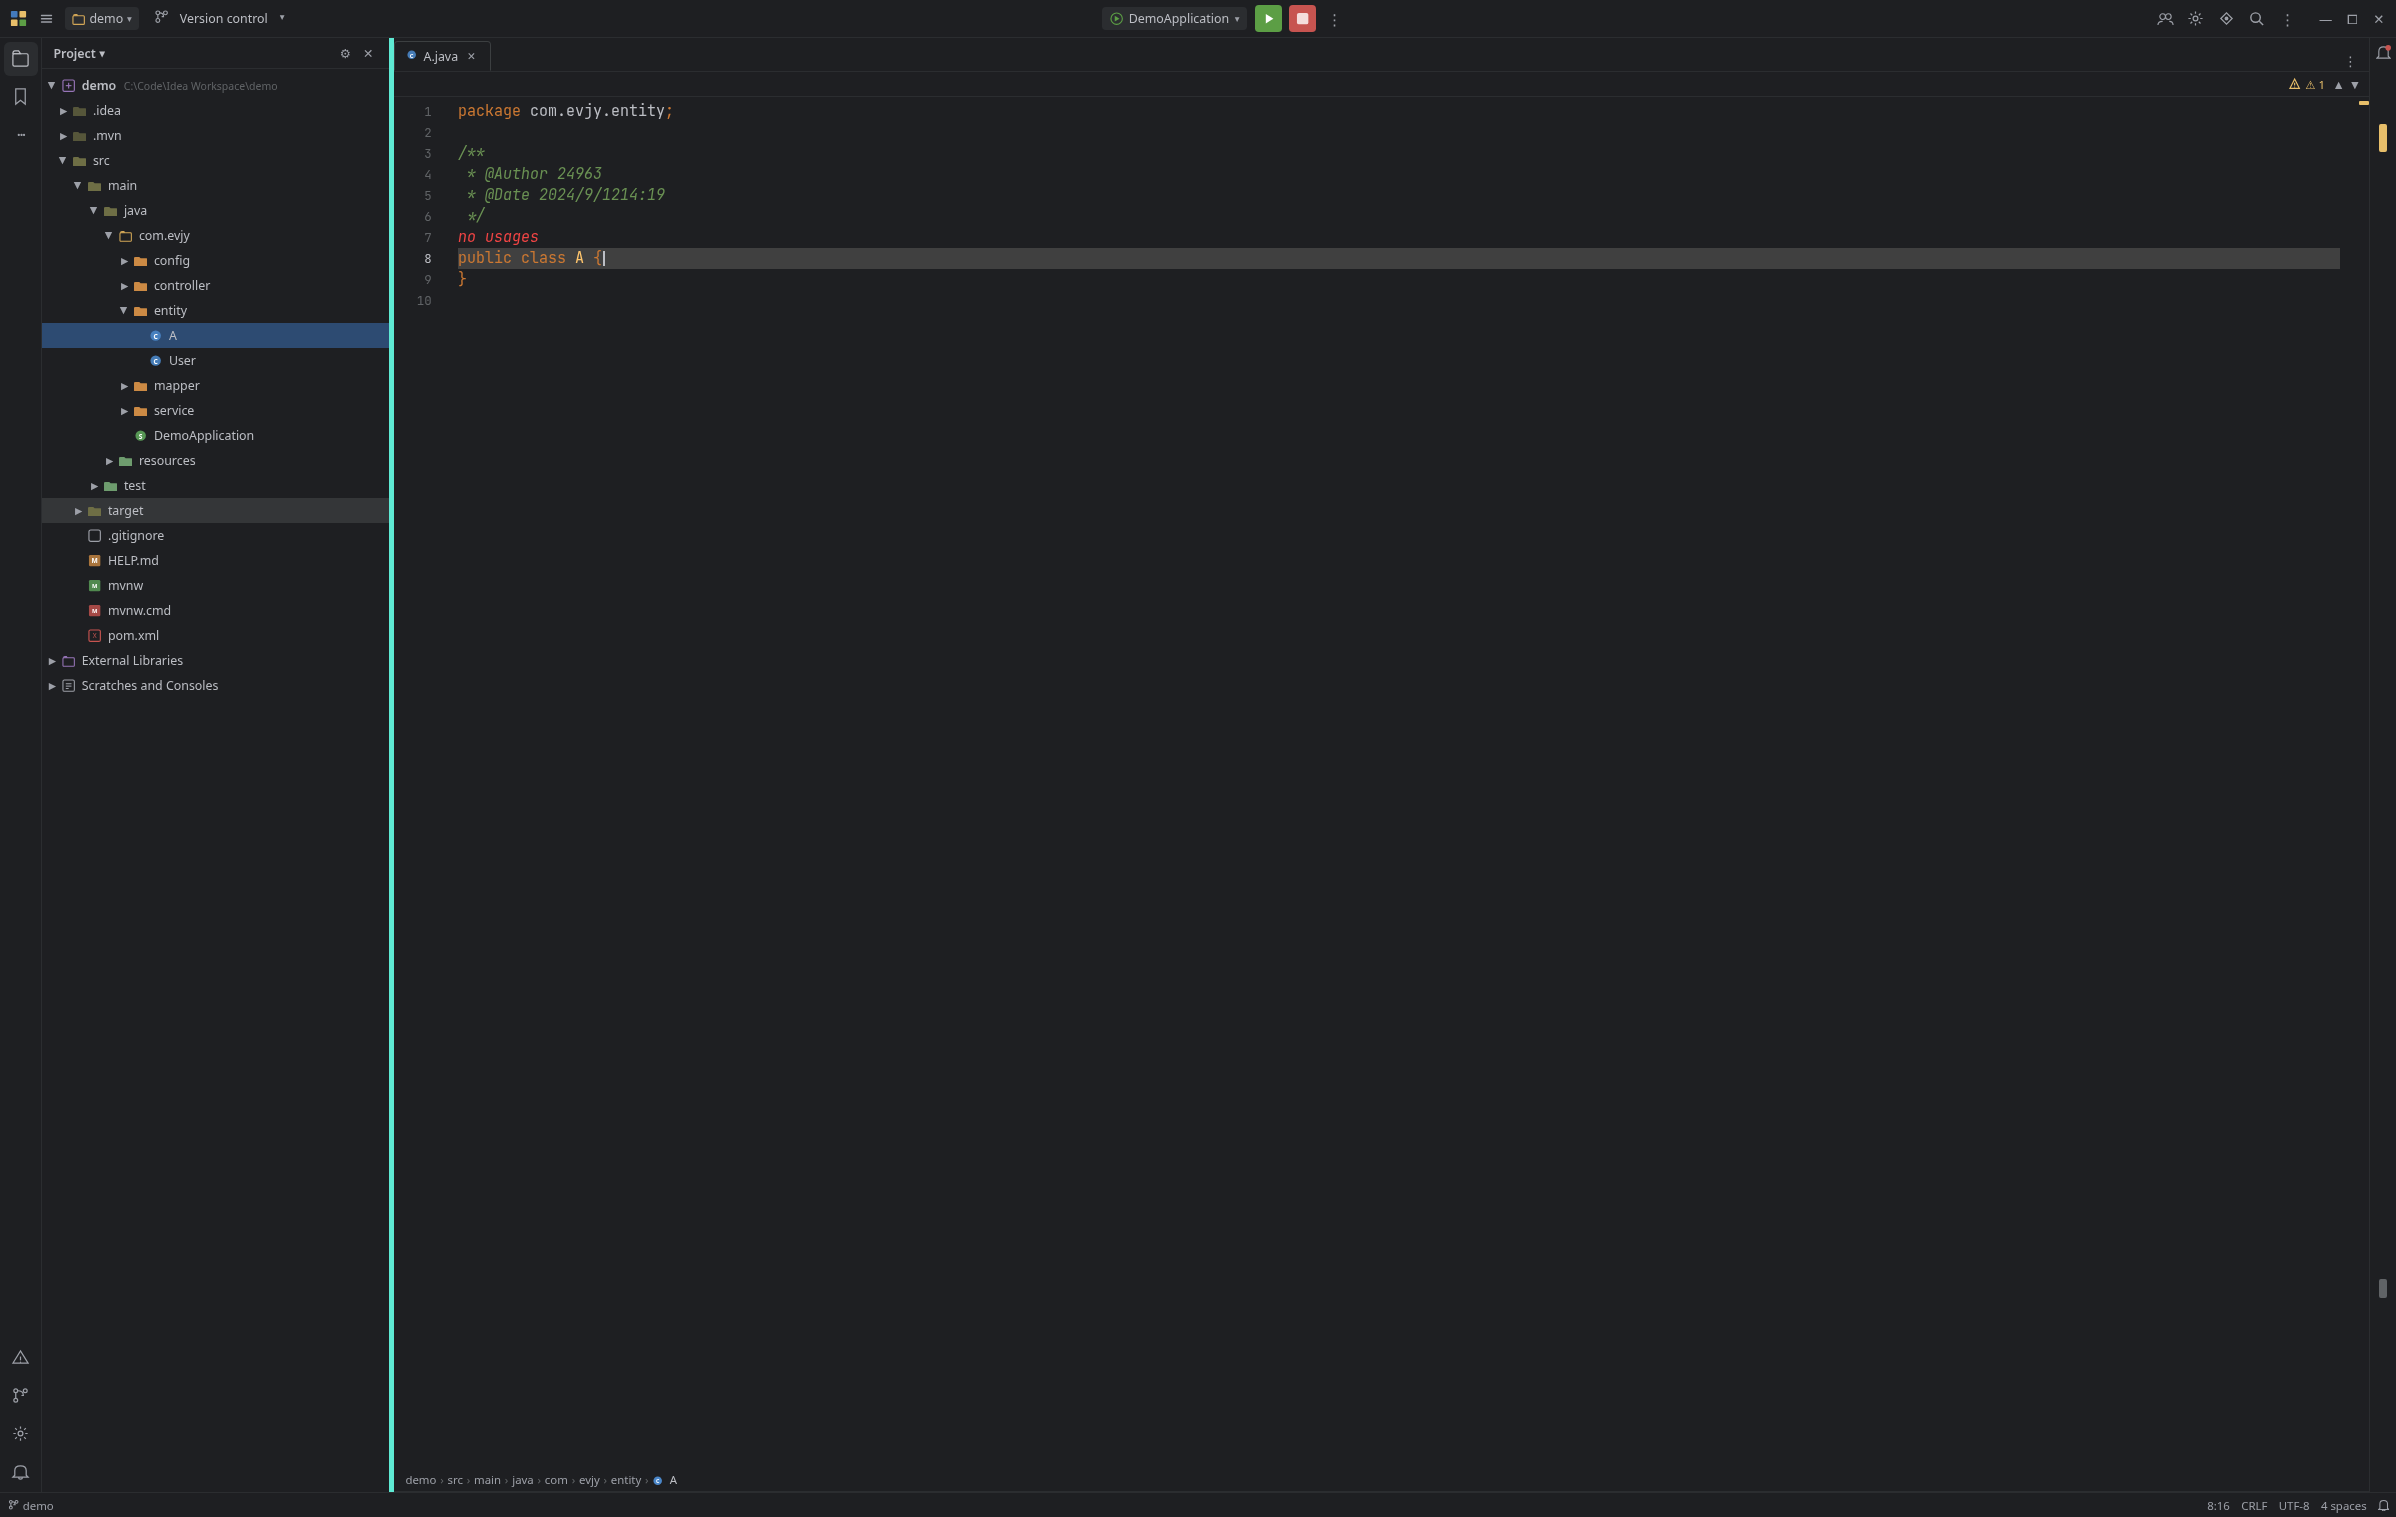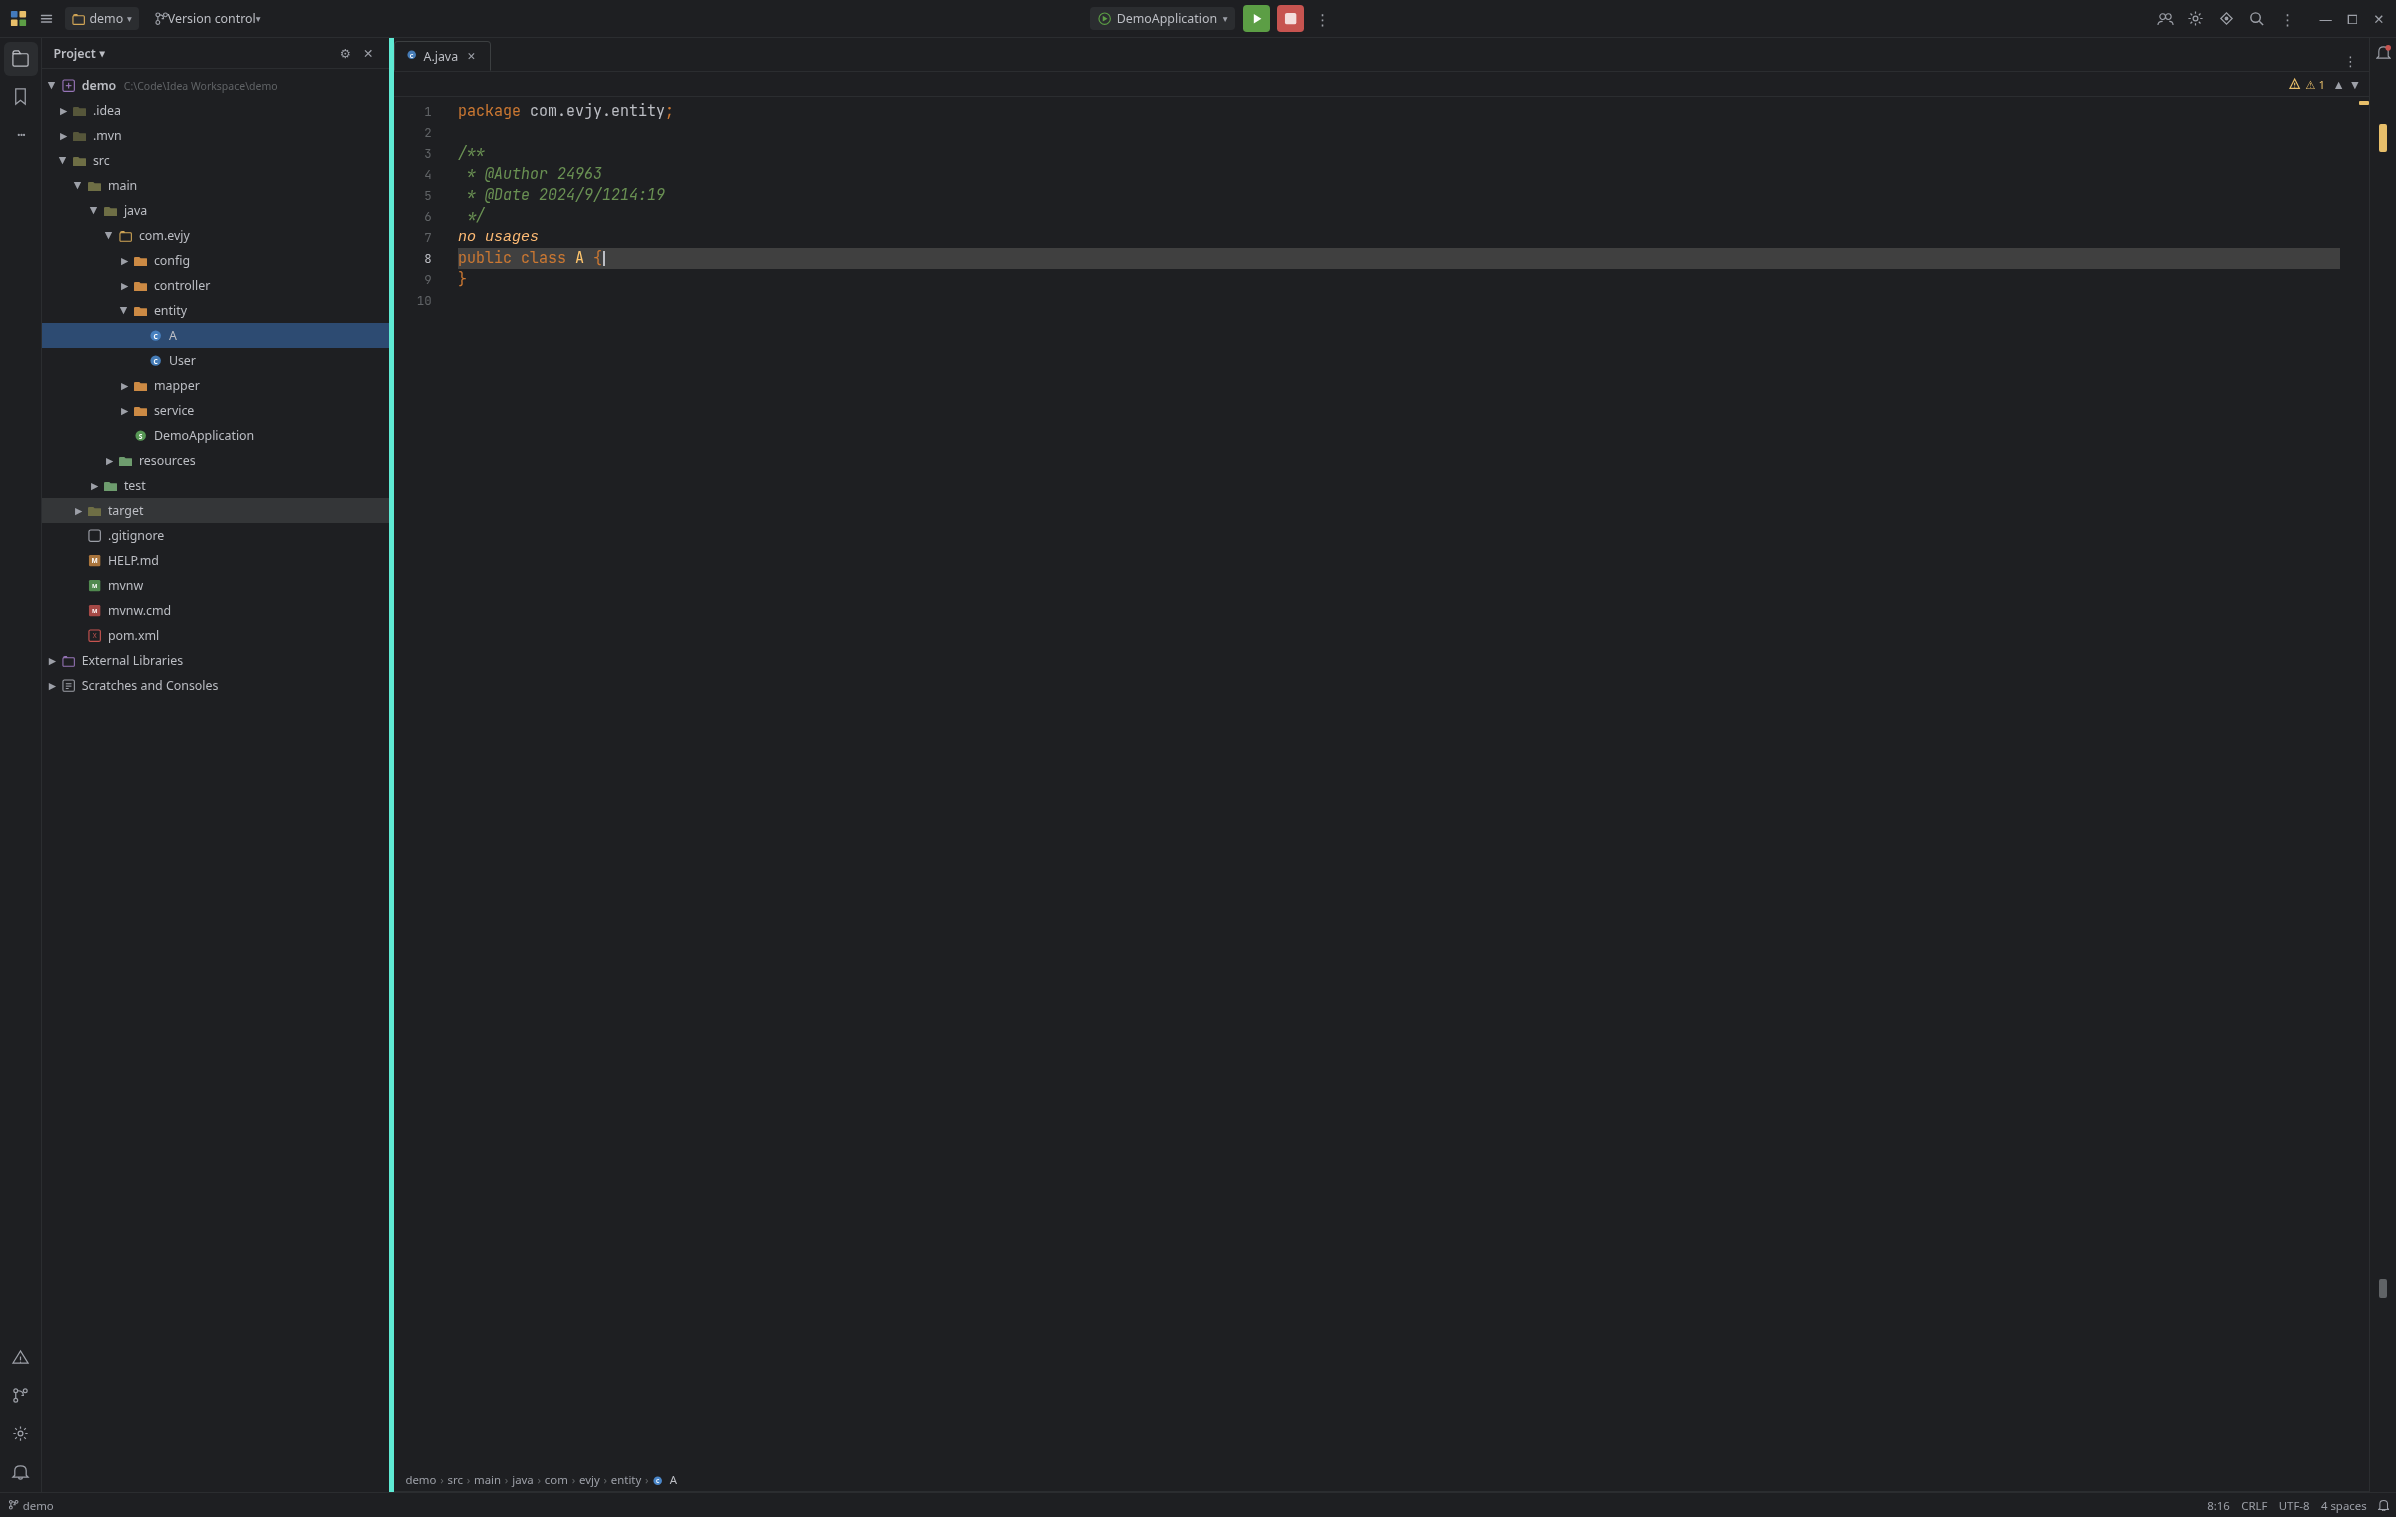--- a/index.html
+++ b/index.html
@@ -52,22 +52,21 @@
       align-items: center;
       gap: 3.8px;
       background: #2b2d30;
       border-radius: 3.8px;
       padding: 2.9px 7.6px;
       cursor: pointer;
       color: #bcbec4;
     }
     .vcs-label {
       display: flex;
-      align-items: center;
-      gap: 0;
+      gap: 12px;
       padding: 2.9px 7.6px;
       cursor: pointer;
       color: #bcbec4;
     }
     .title-bar-center {
       flex: 1;
       display: flex;
       align-items: center;
       justify-content: center;
       gap: 7.6px;
@@ -376,21 +375,21 @@
       white-space: pre;
     }
     .code-line.current-line {
       background: #404040;
     }
     .kw { color: #cc7832; }
     .class-name { color: #ffc66d; }
     .comment { color: #6a9153; font-style: italic; }
     .punc { color: #cc7832; }
     .pkg { color: #bcbec4; }
-    .no-usages { color: #fdba74; font-style: italic; font-family: Liberation Mono, monospace; }
+    .no-usages { color: #ef4444; font-style: italic; }
     .cursor-pos {
       display: inline-block;
       width: 1.9px;
       height: 15px;
       background: #bcbec4;
       vertical-align: middle;
       margin-left: 1px;
       animation: blink 1s step-end infinite;
     }
     @keyframes blink { 50% { opacity: 0; } }

